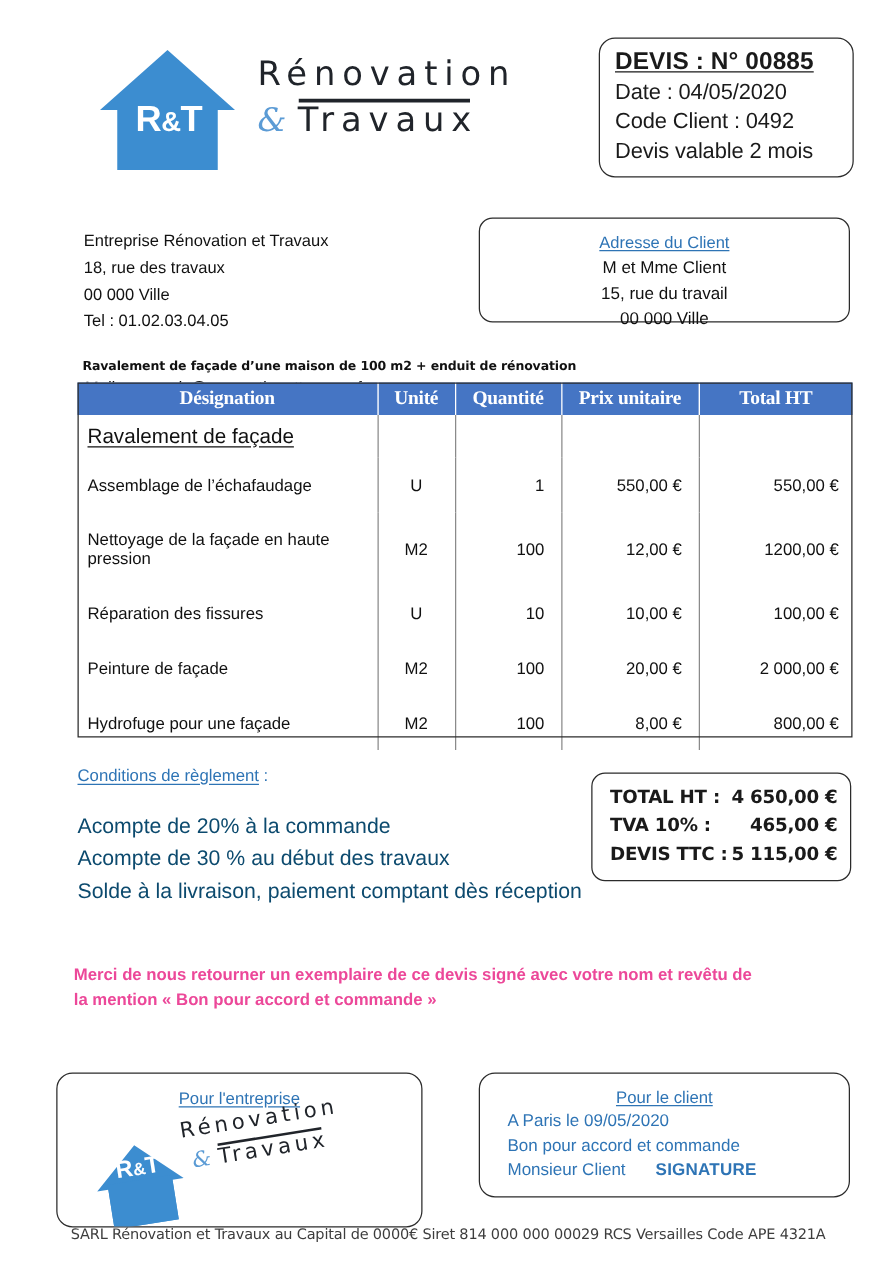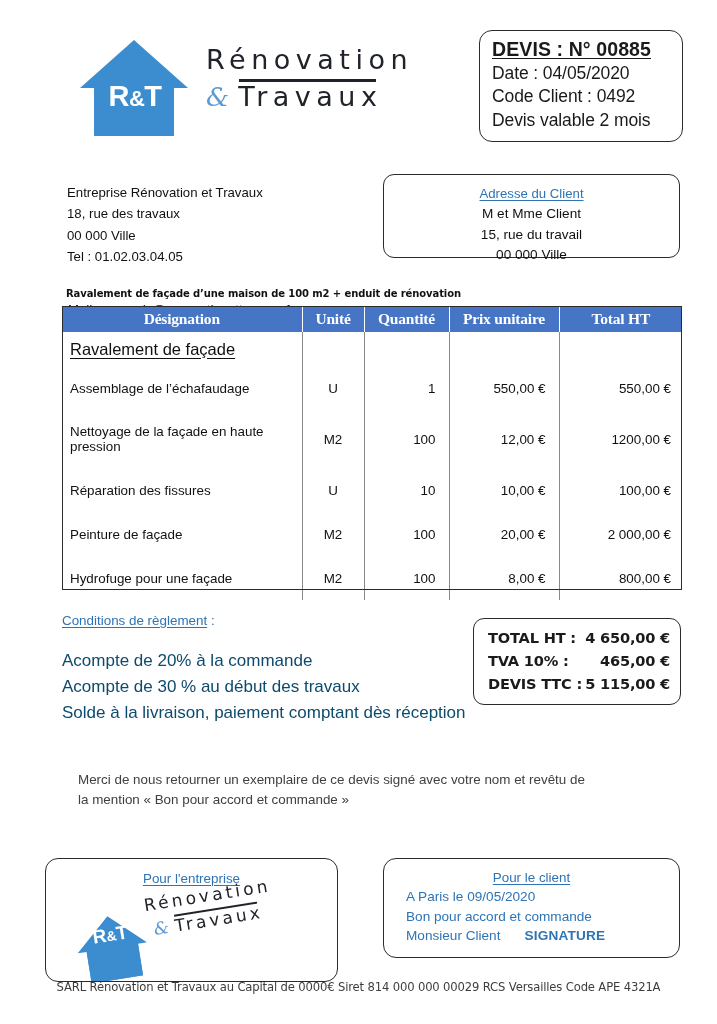--- a/index.html
+++ b/index.html
@@ -289,26 +289,27 @@
     line-height: 1.56;
     font-family: "DejaVu Sans", sans-serif;
     letter-spacing: -0.2px;
   }
   .totals-row .lbl { white-space: nowrap; }
   .totals-row .val { white-space: nowrap; }
 
   
   .note {
     position: absolute;
-    left: 78px;
+    left: 59px;
     top: 770px;
     width: 600px;
     font-size: 13.4px;
     line-height: 1.5;
-    color: #404040;
+    color: #ec4899;
+    font-weight: bold;
   }
 
   
   .sig-left {
     position: absolute;
     left: 45px;
     top: 858px;
     width: 293px;
     height: 124px;
     border: 1.3px solid #2b2b2b;

